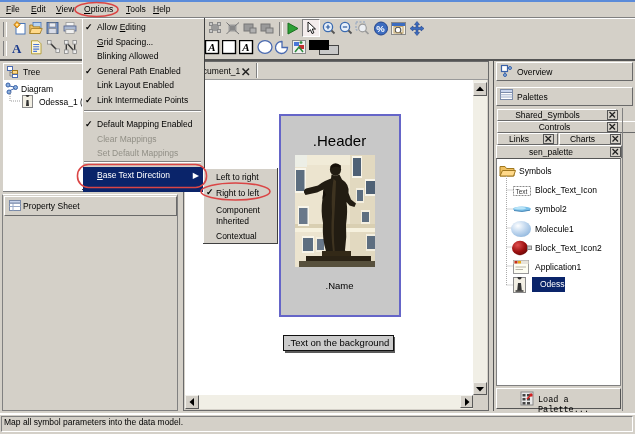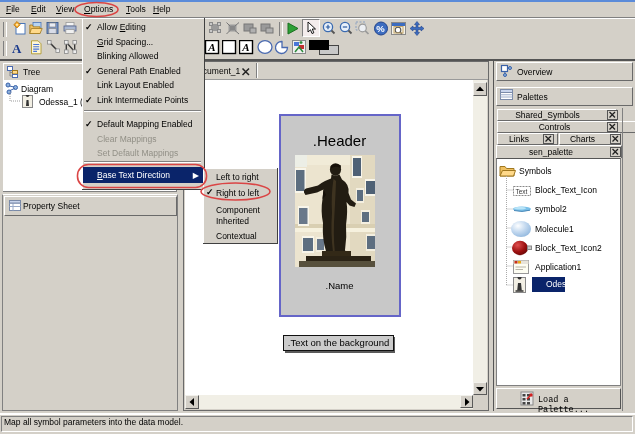--- a/index.html
+++ b/index.html
@@ -384,21 +384,21 @@
         <rect x="6" y="3" width="3" height="2.5" fill="#e8a818"></rect>
         <path d="M3.5 9 H14 M3.5 11.5 H11" stroke="#b8b4a8"></path>
       </svg>
  <span class="abs" style="left:39px;top:154px;">Application1</span>
 
  <svg class="abs" style="left:17px;top:169px;" width="14" height="17">
         <rect x="0.5" y="0.5" width="12" height="15" fill="#f2efe4" stroke="#888"></rect>
         <path d="M6.5 2.5 a2 2 0 1 1 0.1 0 M5 6 L8 6 L8.8 13.5 L4.2 13.5 Z" fill="#333"></path>
         <path d="M2.5 14 H10.5" stroke="#333" stroke-width="1.5"></path>
       </svg>
- <div class="abs" style="left:36px;top:169px;width:33px;height:15px;background:#0a246a;color:#fff;line-height:15px;padding-left:14px;box-sizing:border-box;text-align:center;">Odessa</div>
+ <div class="abs" style="left:36px;top:169px;width:33px;height:15px;background:#0a246a;color:#fff;line-height:15px;padding-left:8px;box-sizing:border-box;text-align:center;">Odessa</div>
 
  <div class="abs" style="left:0px;top:280px;width:125px;height:21px;background:#d4d0c8;border-top:1px solid #fff;border-left:1px solid #fff;border-right:1px solid #555;border-bottom:1px solid #555;box-sizing:border-box;"></div>
  <svg class="abs" style="left:24px;top:283px;" width="15" height="15">
         <rect x="1" y="1" width="12" height="13" fill="#e8e8e8" stroke="#888"></rect>
         <rect x="2.5" y="3" width="3" height="2.5" fill="#444"></rect>
         <rect x="7" y="3" width="3" height="2.5" fill="#444"></rect>
         <rect x="2.5" y="7" width="3" height="2.5" fill="#444"></rect>
         <rect x="7" y="7" width="3" height="2.5" fill="#444"></rect>
         <rect x="2.5" y="11" width="3" height="2.5" fill="#444"></rect>
         <rect x="7" y="11" width="3" height="2.5" fill="#444"></rect>
@@ -443,21 +443,21 @@
         <span class="mtx">Default Mapping Enabled</span>
       </div>
  <div class="mitem gray" style="top:114px;">
         <span class="mtx">Clear Mappings</span>
       </div>
  <div class="mitem gray" style="top:128px;">
         <span class="mtx">Set Default Mappings</span>
       </div>
  <div class="abs" style="left:2px;top:143px;width:117px;height:1px;background:#808080;"></div>
  <div class="abs" style="left:2px;top:144px;width:117px;height:1px;background:#fff;"></div>
- <div class="mitem" style="top:149px;height:16px;line-height:17px;background:#0a246a;color:#fff;">
+ <div class="mitem" style="top:149px;height:25px;line-height:17px;background:#0a246a;color:#fff;">
    <span class="mtx"><u>B</u>ase Text Direction</span>
    <span class="abs" style="right:4px;top:0px;font-size:8px;">▶</span>
  </div>
 </div>
 
 <div id="submenu" class="abs" style="left:203px;top:168px;width:74px;height:75px;background:#d4d0c8;z-index:60;
  border-right:1px solid #404040;border-bottom:1px solid #404040;
  box-shadow:inset 1px 1px 0 #fff;">
  <div class="abs" style="left:13px;top:4px;">Left to right</div>
  <div class="abs" style="left:3px;top:19px;font-size:9px;font-weight:bold;">✓</div>

